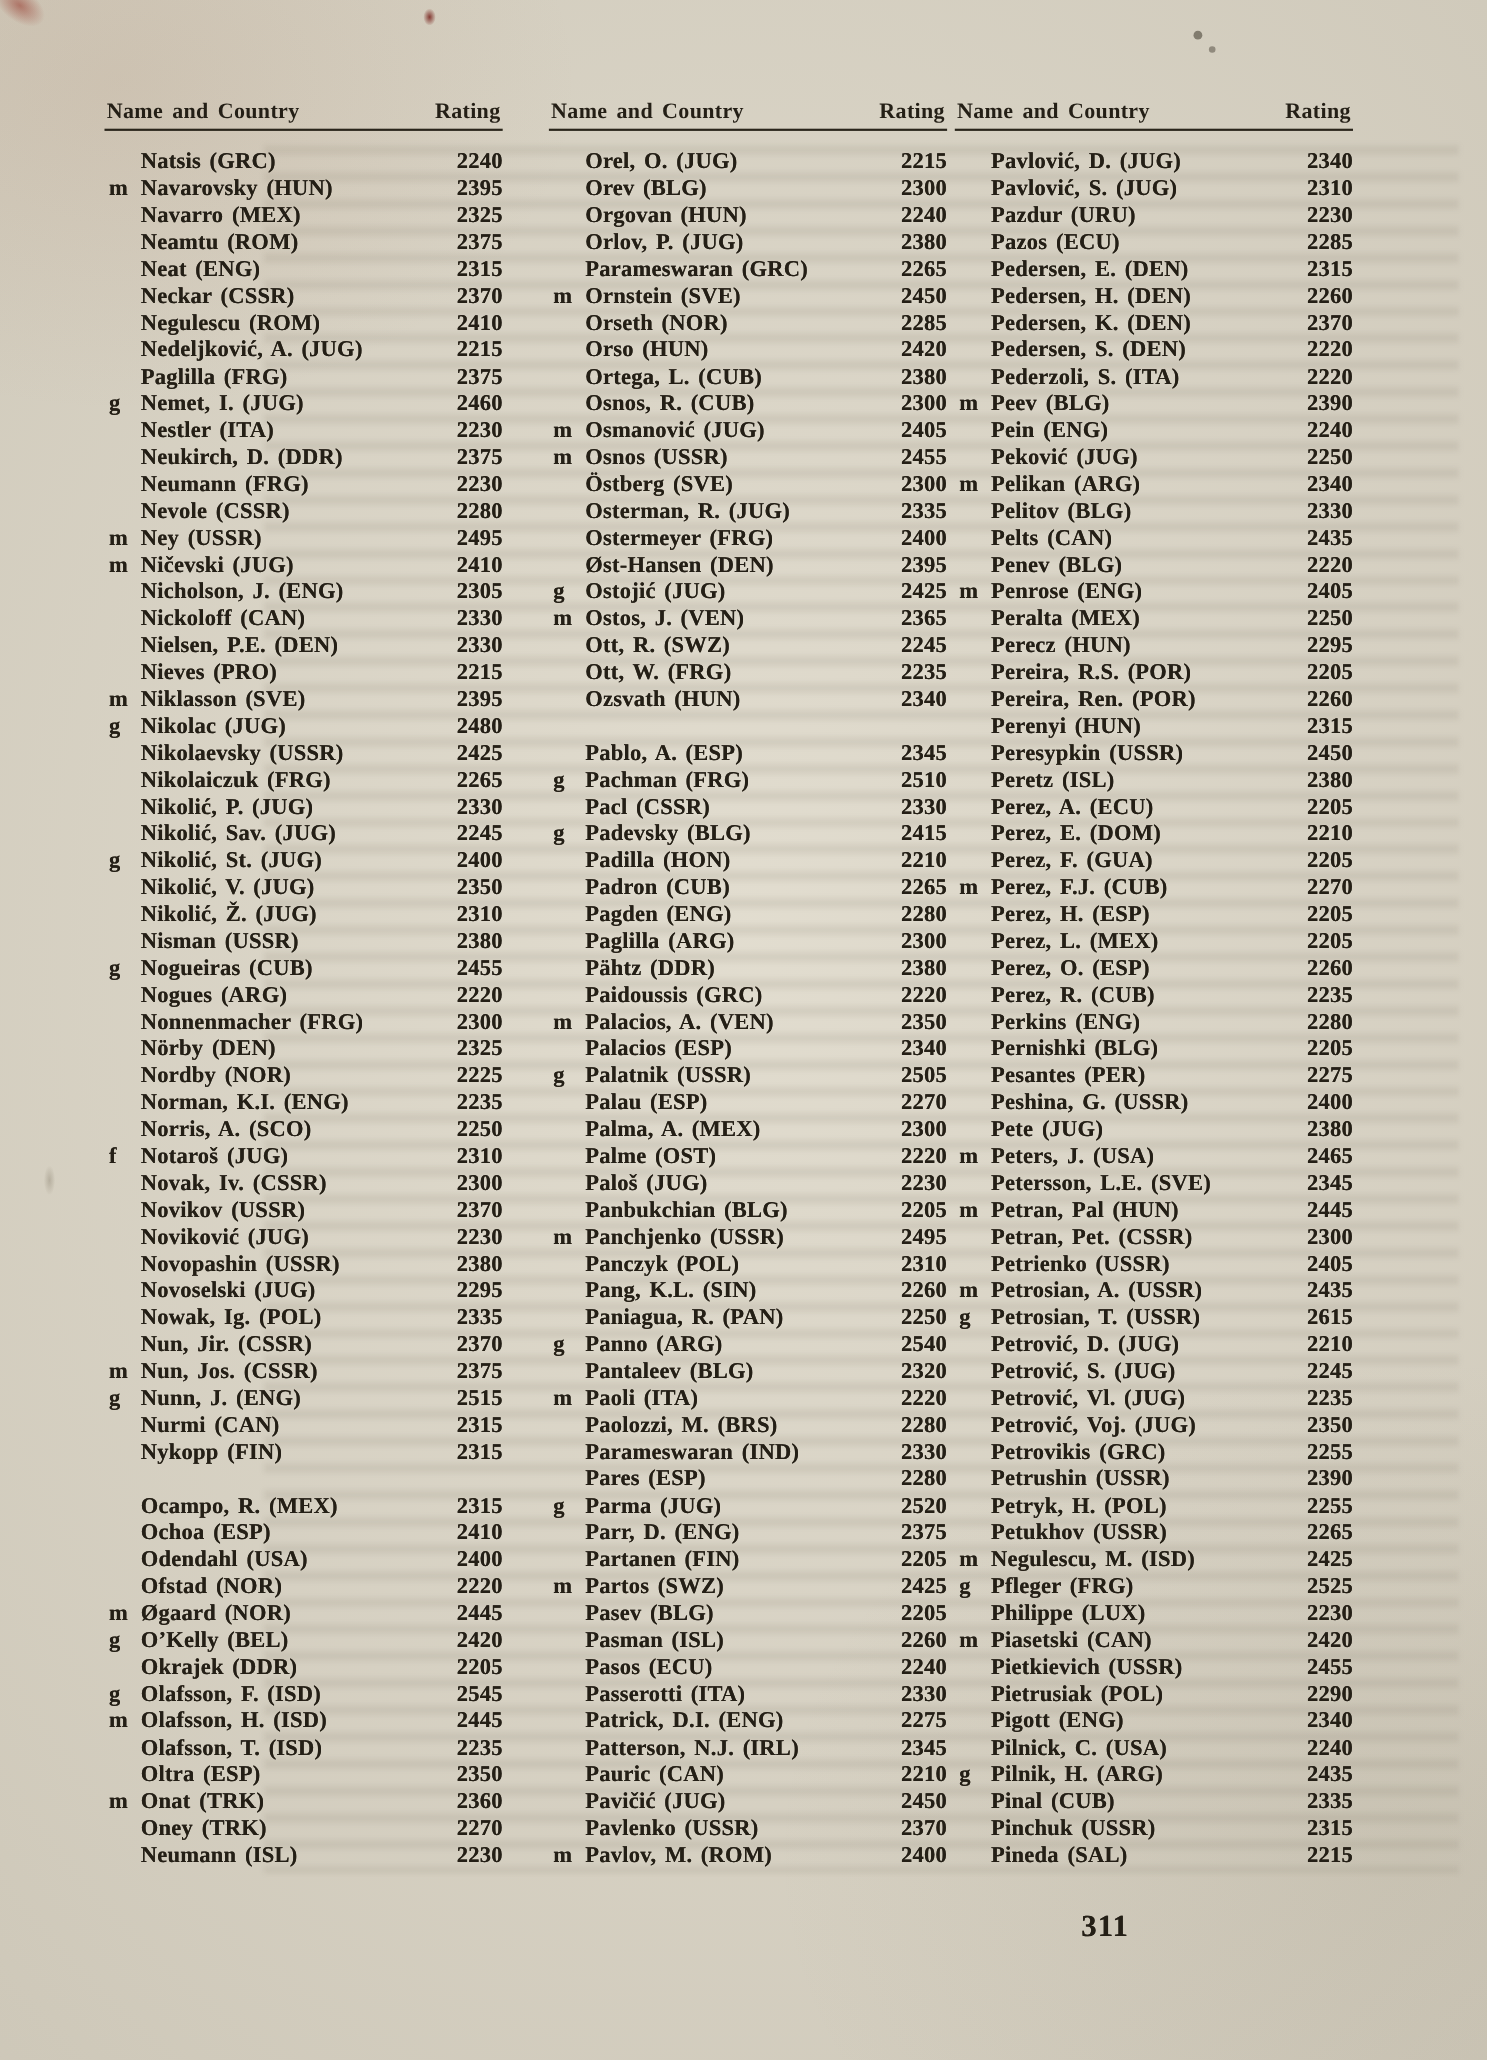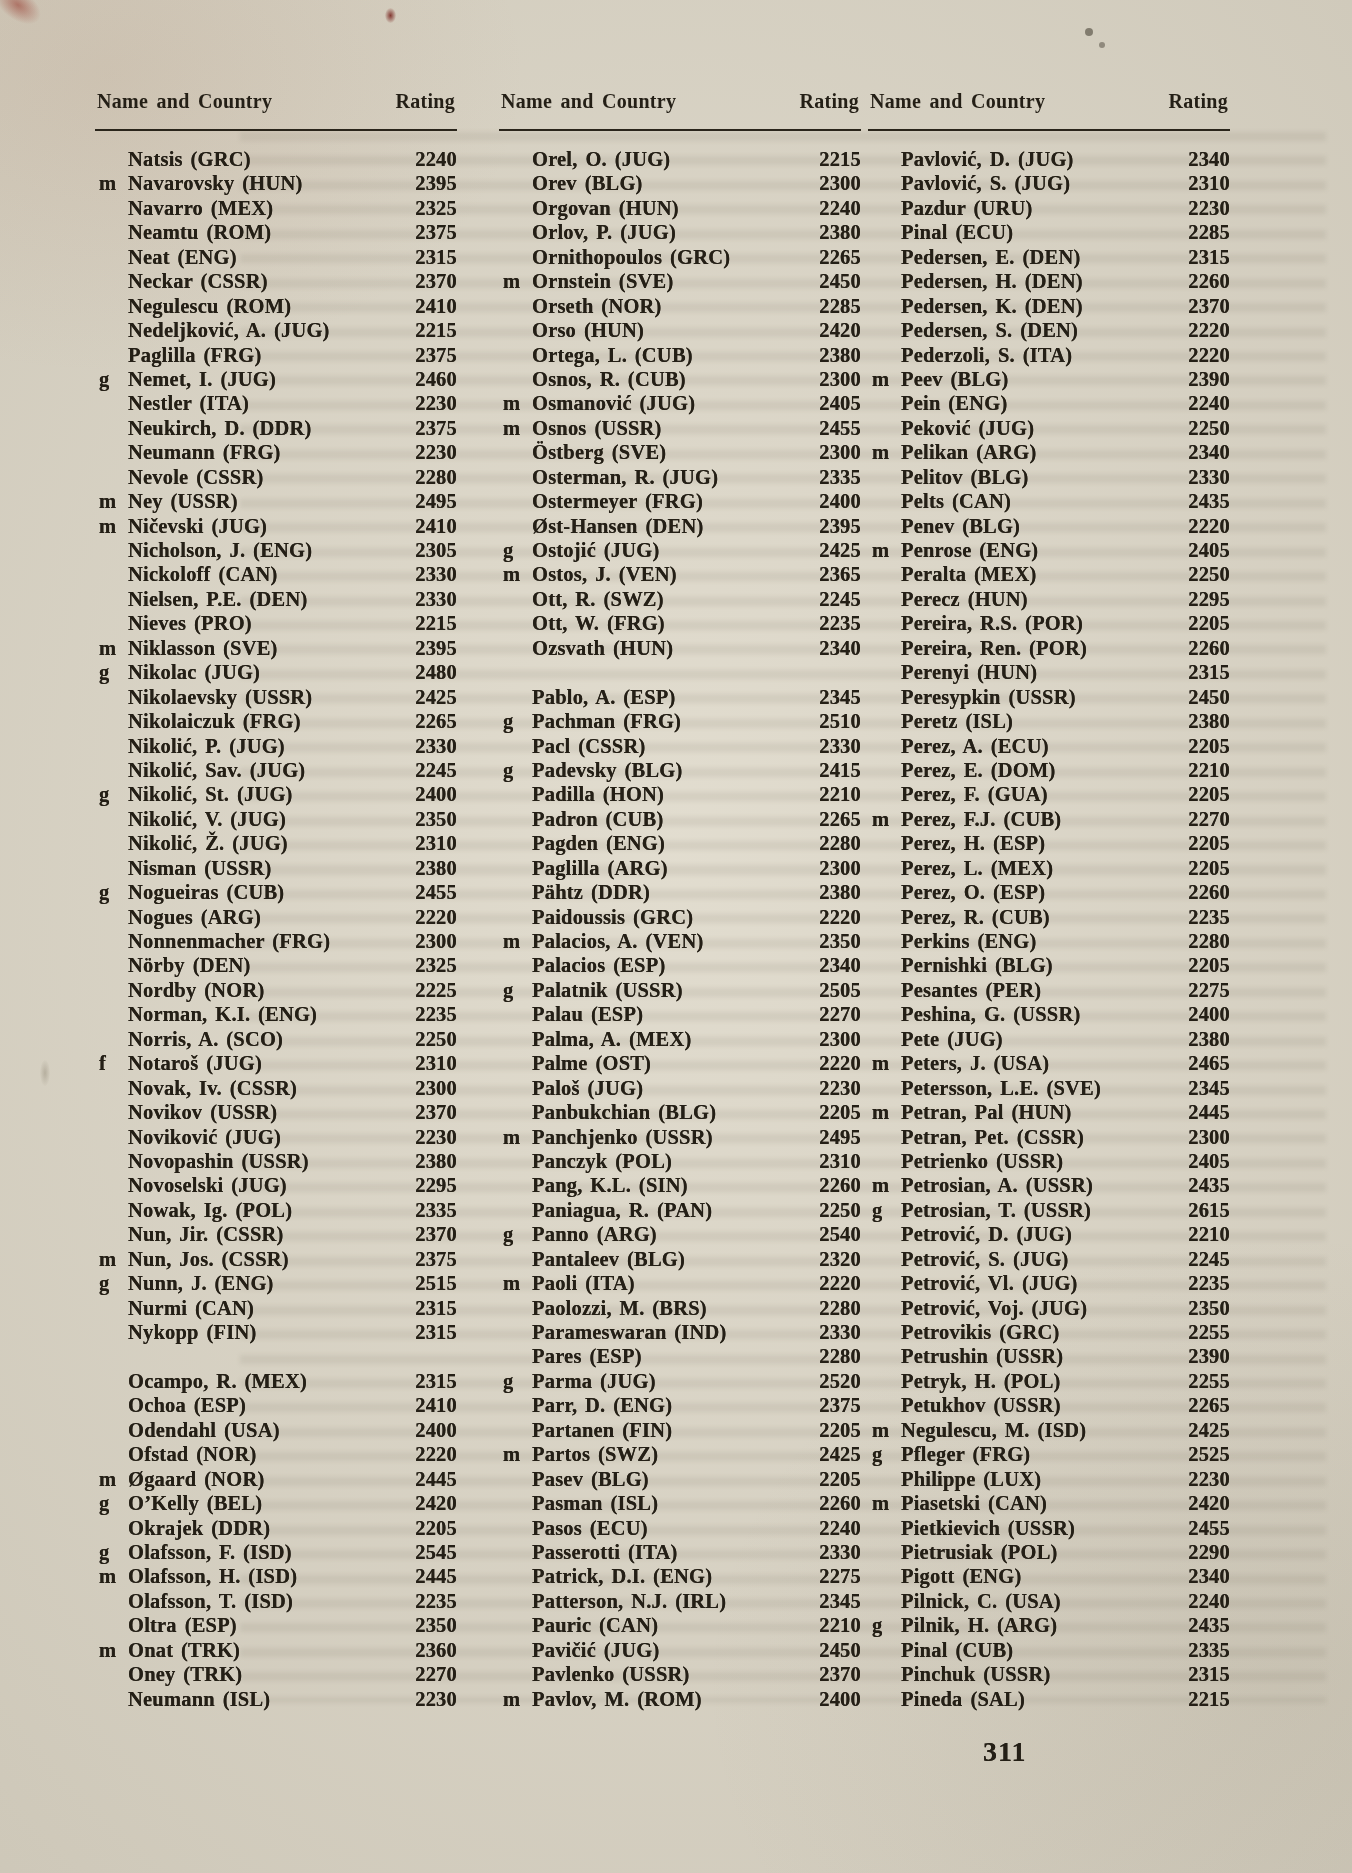--- a/index.html
+++ b/index.html
@@ -21,21 +21,21 @@
     filter:blur(2.2px);
     pointer-events:none;
   }
   .col{position:absolute;top:90px;width:362px;}
   .col[data-col="0"]{left:95px;}
   .col[data-col="1"]{left:499px;}
   .col[data-col="2"]{left:868px;}
   .col-header{
     display:flex;justify-content:space-between;align-items:baseline;
     font-size:20px;font-weight:700;letter-spacing:0.3px;word-spacing:3px;
-    border-bottom:2.5px solid #2a251b;padding:0 2px 16px 2px;
+    border-bottom:2.5px solid #2a251b;padding:0 2px 4px 2px;
   }
   .rows{margin-top:16px;}
   .row{display:flex;height:24.45px;line-height:24.45px;
     font-size:20.5px;font-weight:700;white-space:nowrap;
     letter-spacing:0.2px;word-spacing:2.5px;
     text-shadow:0 0 0.5px rgba(32,26,16,0.85);}
   .row .title{width:33px;box-sizing:border-box;padding-left:4px;}
   .row .pname{flex:1;overflow:visible;}
   .row .rating{min-width:58px;text-align:right;}
   .row.gap{height:24.45px;}
@@ -408,21 +408,21 @@
         <span class="pname">Orgovan (HUN)</span>
         <span class="rating">2240</span>
       </div>
       <div class="row">
         <span class="title"></span>
         <span class="pname">Orlov, P. (JUG)</span>
         <span class="rating">2380</span>
       </div>
       <div class="row">
         <span class="title"></span>
-        <span class="pname">Ornithopoulos (GRC)</span>
+        <span class="pname">Parameswaran (GRC)</span>
         <span class="rating">2265</span>
       </div>
       <div class="row">
         <span class="title">m</span>
         <span class="pname">Ornstein (SVE)</span>
         <span class="rating">2450</span>
       </div>
       <div class="row">
         <span class="title"></span>
         <span class="pname">Orseth (NOR)</span>
@@ -728,21 +728,21 @@
         <span class="pname">Pavlović, S. (JUG)</span>
         <span class="rating">2310</span>
       </div>
       <div class="row">
         <span class="title"></span>
         <span class="pname">Pazdur (URU)</span>
         <span class="rating">2230</span>
       </div>
       <div class="row">
         <span class="title"></span>
-        <span class="pname">Pinal (ECU)</span>
+        <span class="pname">Pazos (ECU)</span>
         <span class="rating">2285</span>
       </div>
       <div class="row">
         <span class="title"></span>
         <span class="pname">Pedersen, E. (DEN)</span>
         <span class="rating">2315</span>
       </div>
       <div class="row">
         <span class="title"></span>
         <span class="pname">Pedersen, H. (DEN)</span>

